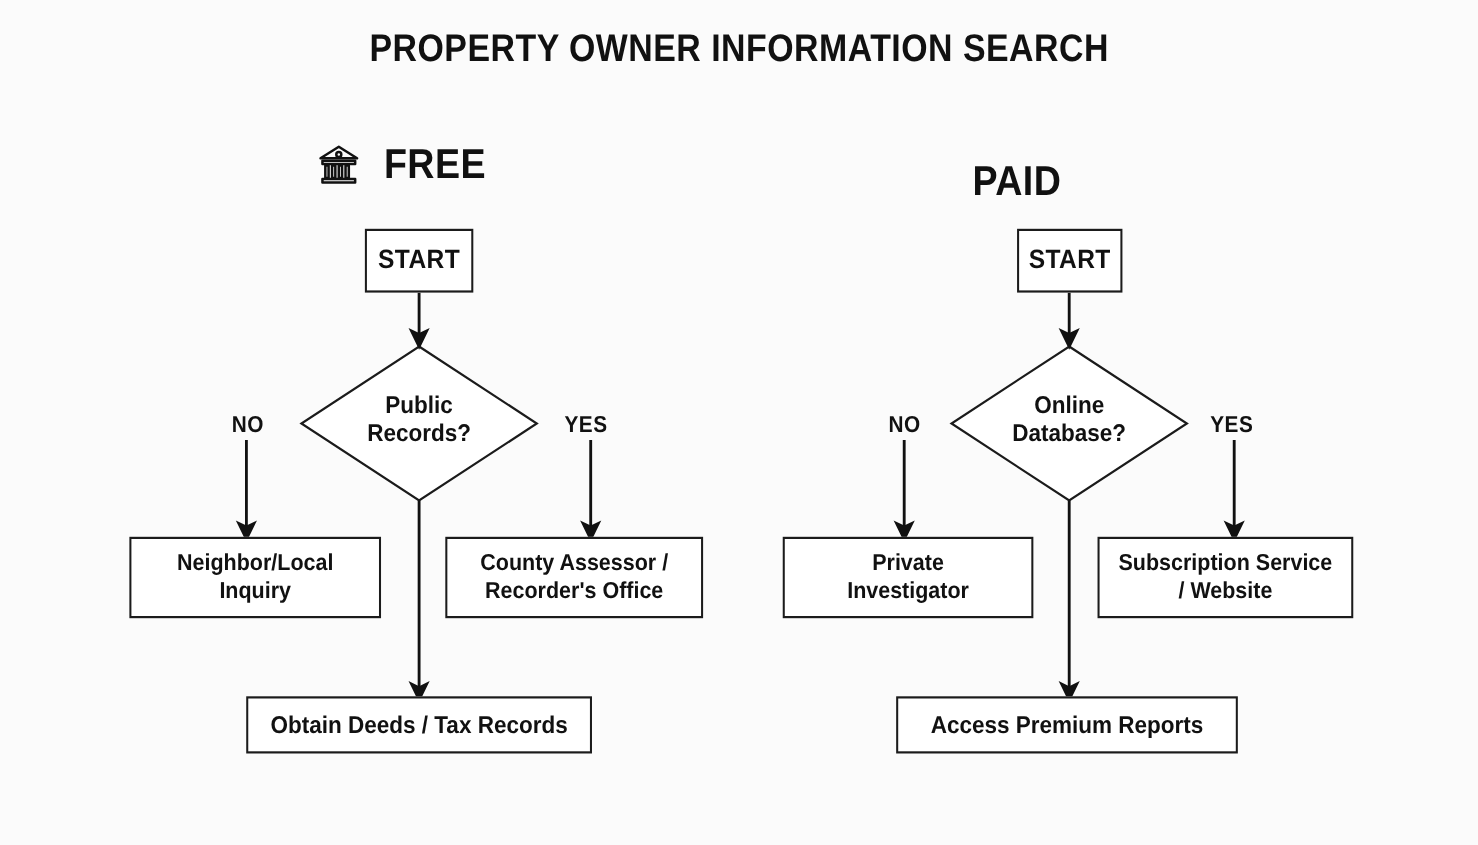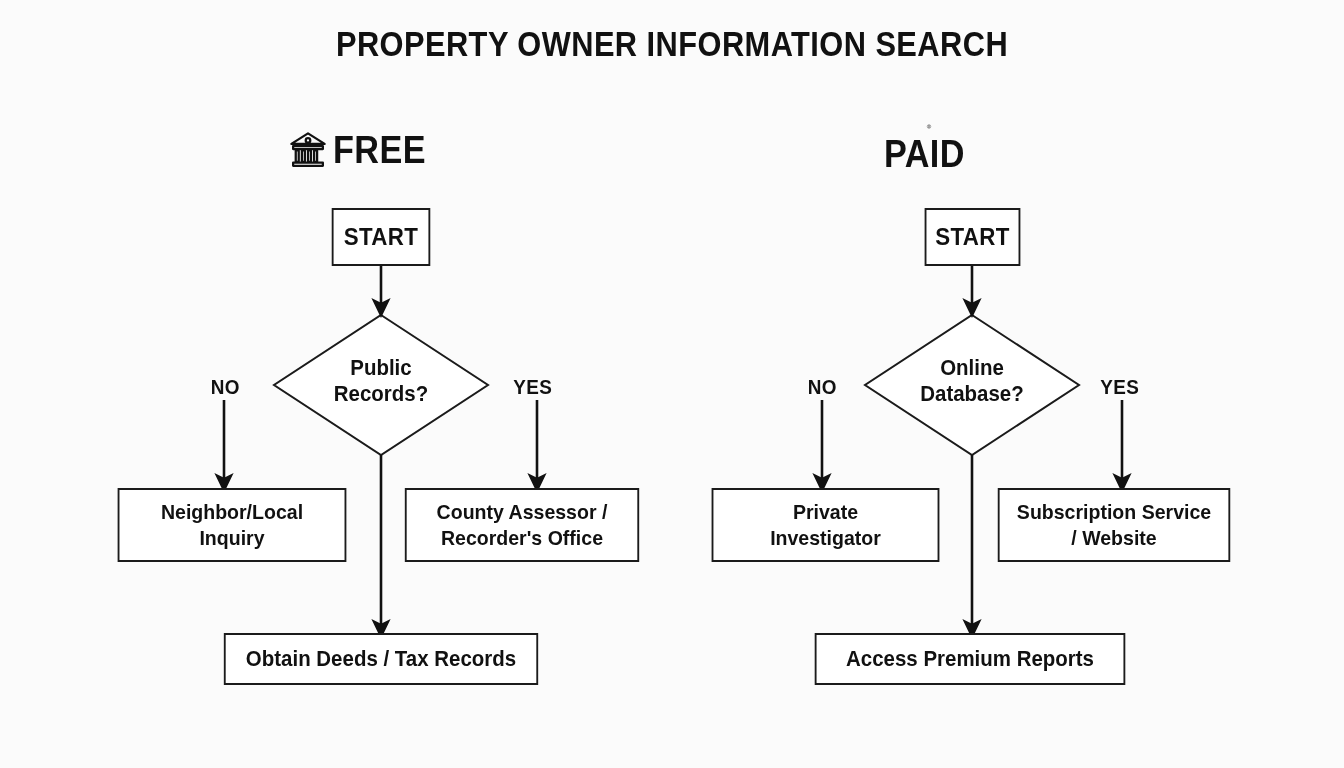--- a/index.html
+++ b/index.html
@@ -38,21 +38,21 @@
     letter-spacing: 0.5px;
     color: #111111;
     transform: scaleX(0.88);
     transform-origin: center top;
     white-space: nowrap;
   }
   .section-head {
     position: absolute;
     display: flex;
     align-items: center;
-    gap: 4px;
+    gap: 20px;
     height: 52px;
   }
   .section-head .sect-label {
     font-family: "Liberation Sans Narrow", "Liberation Sans", sans-serif;
     font-weight: bold;
     font-size: 38px;
     letter-spacing: 0.5px;
     color: #111111;
     transform: scaleX(0.9);
     transform-origin: left center;

